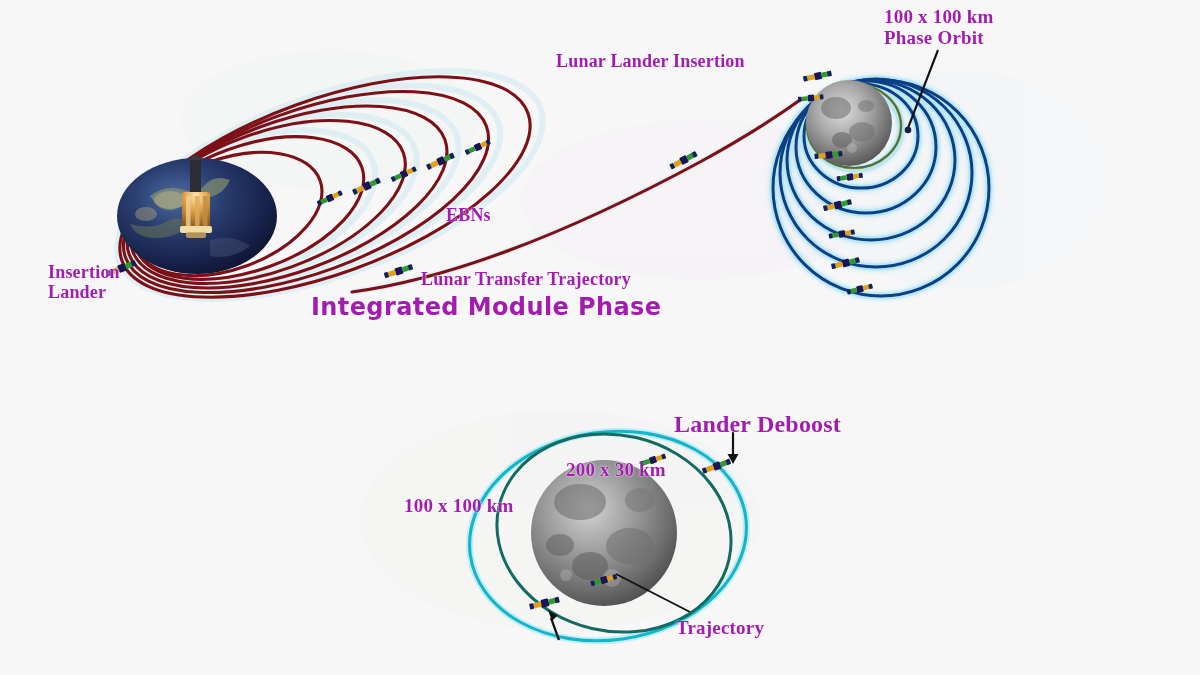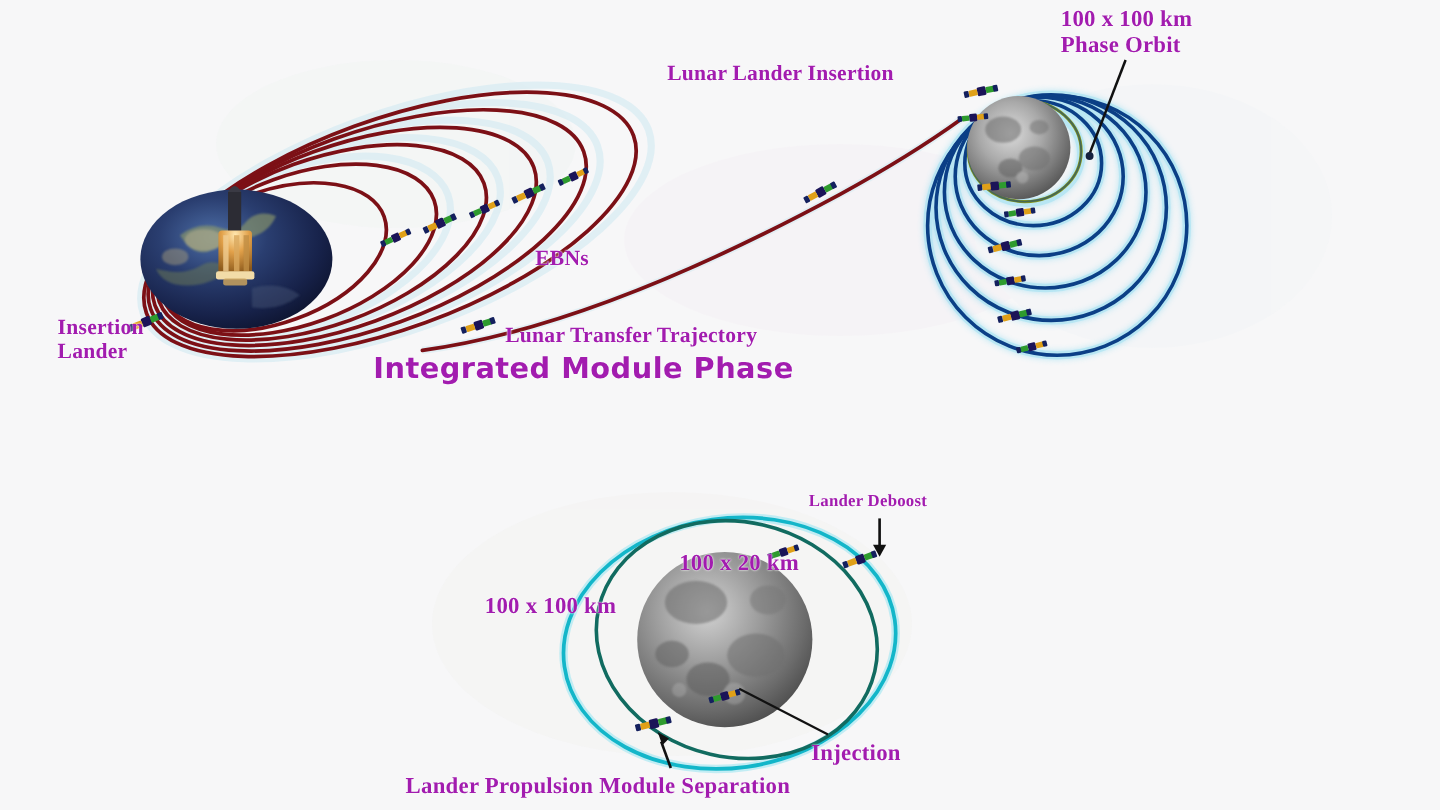--- a/index.html
+++ b/index.html
@@ -28,21 +28,21 @@
     font-weight:bold;
     letter-spacing:.4px;
   }
   
   #lbl-lunar-orbit-size{left:884px;top:6px;font-size:19px;}
   #lbl-lunar-orbit-insertion{left:556px;top:51px;font-size:18px;}
   #lbl-ebns{left:446px;top:187px;font-size:18px;margin-top:18px;}
   #lbl-injection-orbit{left:48px;top:262px;font-size:18px;}
   #lbl-lunar-transfer{left:421px;top:269px;font-size:18px;}
   #lbl-integrated-phase{left:311px;top:294px;font-size:24px;}
-  #lbl-lander-deboost{left:674px;top:411px;font-size:14px;}
+  #lbl-lander-deboost{left:674px;top:411px;font-size:24px;}
   #lbl-100x30{left:566px;top:459px;font-size:19px;}
   #lbl-100x100{left:404px;top:495px;font-size:19px;}
   #lbl-touchdown{left:676px;top:617px;font-size:19px;}
   #lbl-lpm-sep{left:338px;top:645px;font-size:19px;}
 </style>
 </head>
 <body>
 
 <div id="stage">
 
@@ -268,21 +268,20 @@
   <div>Insertion</div>
   <div>Lander</div>
 </div>
 
 <div class="lbl" id="lbl-lunar-transfer">Lunar Transfer Trajectory</div>
 
 <div class="lbl sans" id="lbl-integrated-phase">Integrated Module Phase</div>
 
 <div class="lbl" id="lbl-lander-deboost">Lander Deboost</div>
 
-<div class="lbl" id="lbl-100x30">100 x 20 km</div>
+<div class="lbl" id="lbl-100x30">200 x 30 km</div>
 
 <div class="lbl" id="lbl-100x100">100 x 100 km</div>
 
-<div class="lbl" id="lbl-touchdown">Injection</div>
-
-<div class="lbl" id="lbl-lpm-sep">Lander Propulsion Module Separation</div>
+<div class="lbl" id="lbl-touchdown">Trajectory</div>
+
 
 </div>
 
 </body></html>

